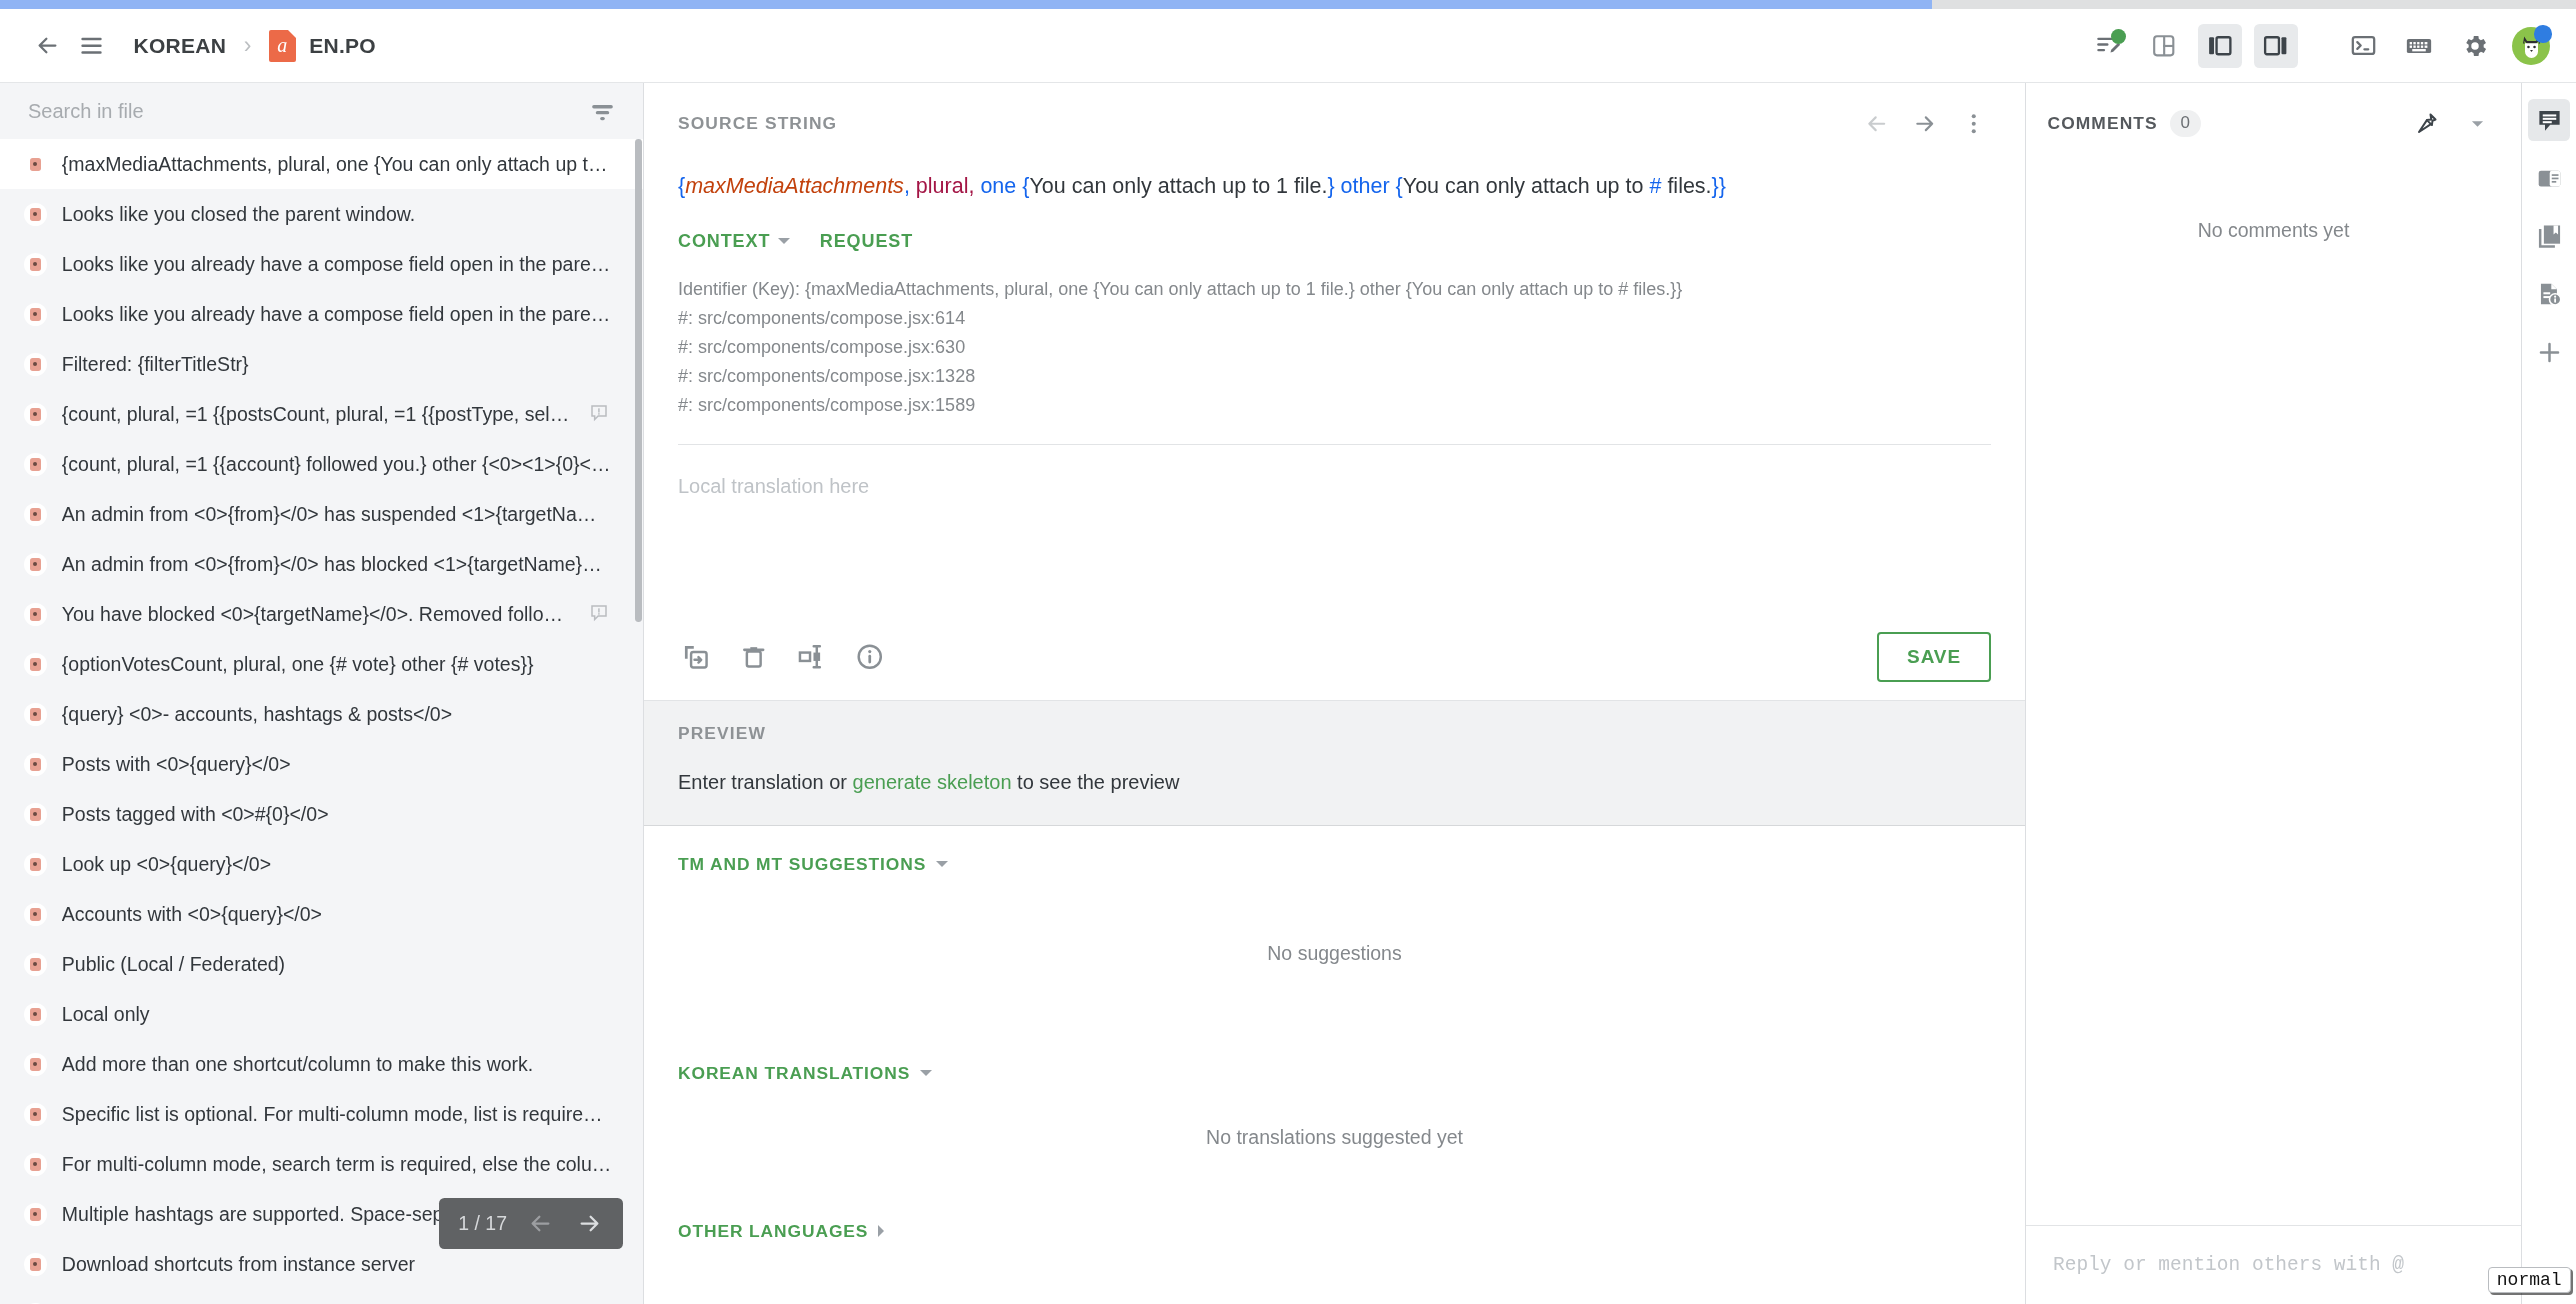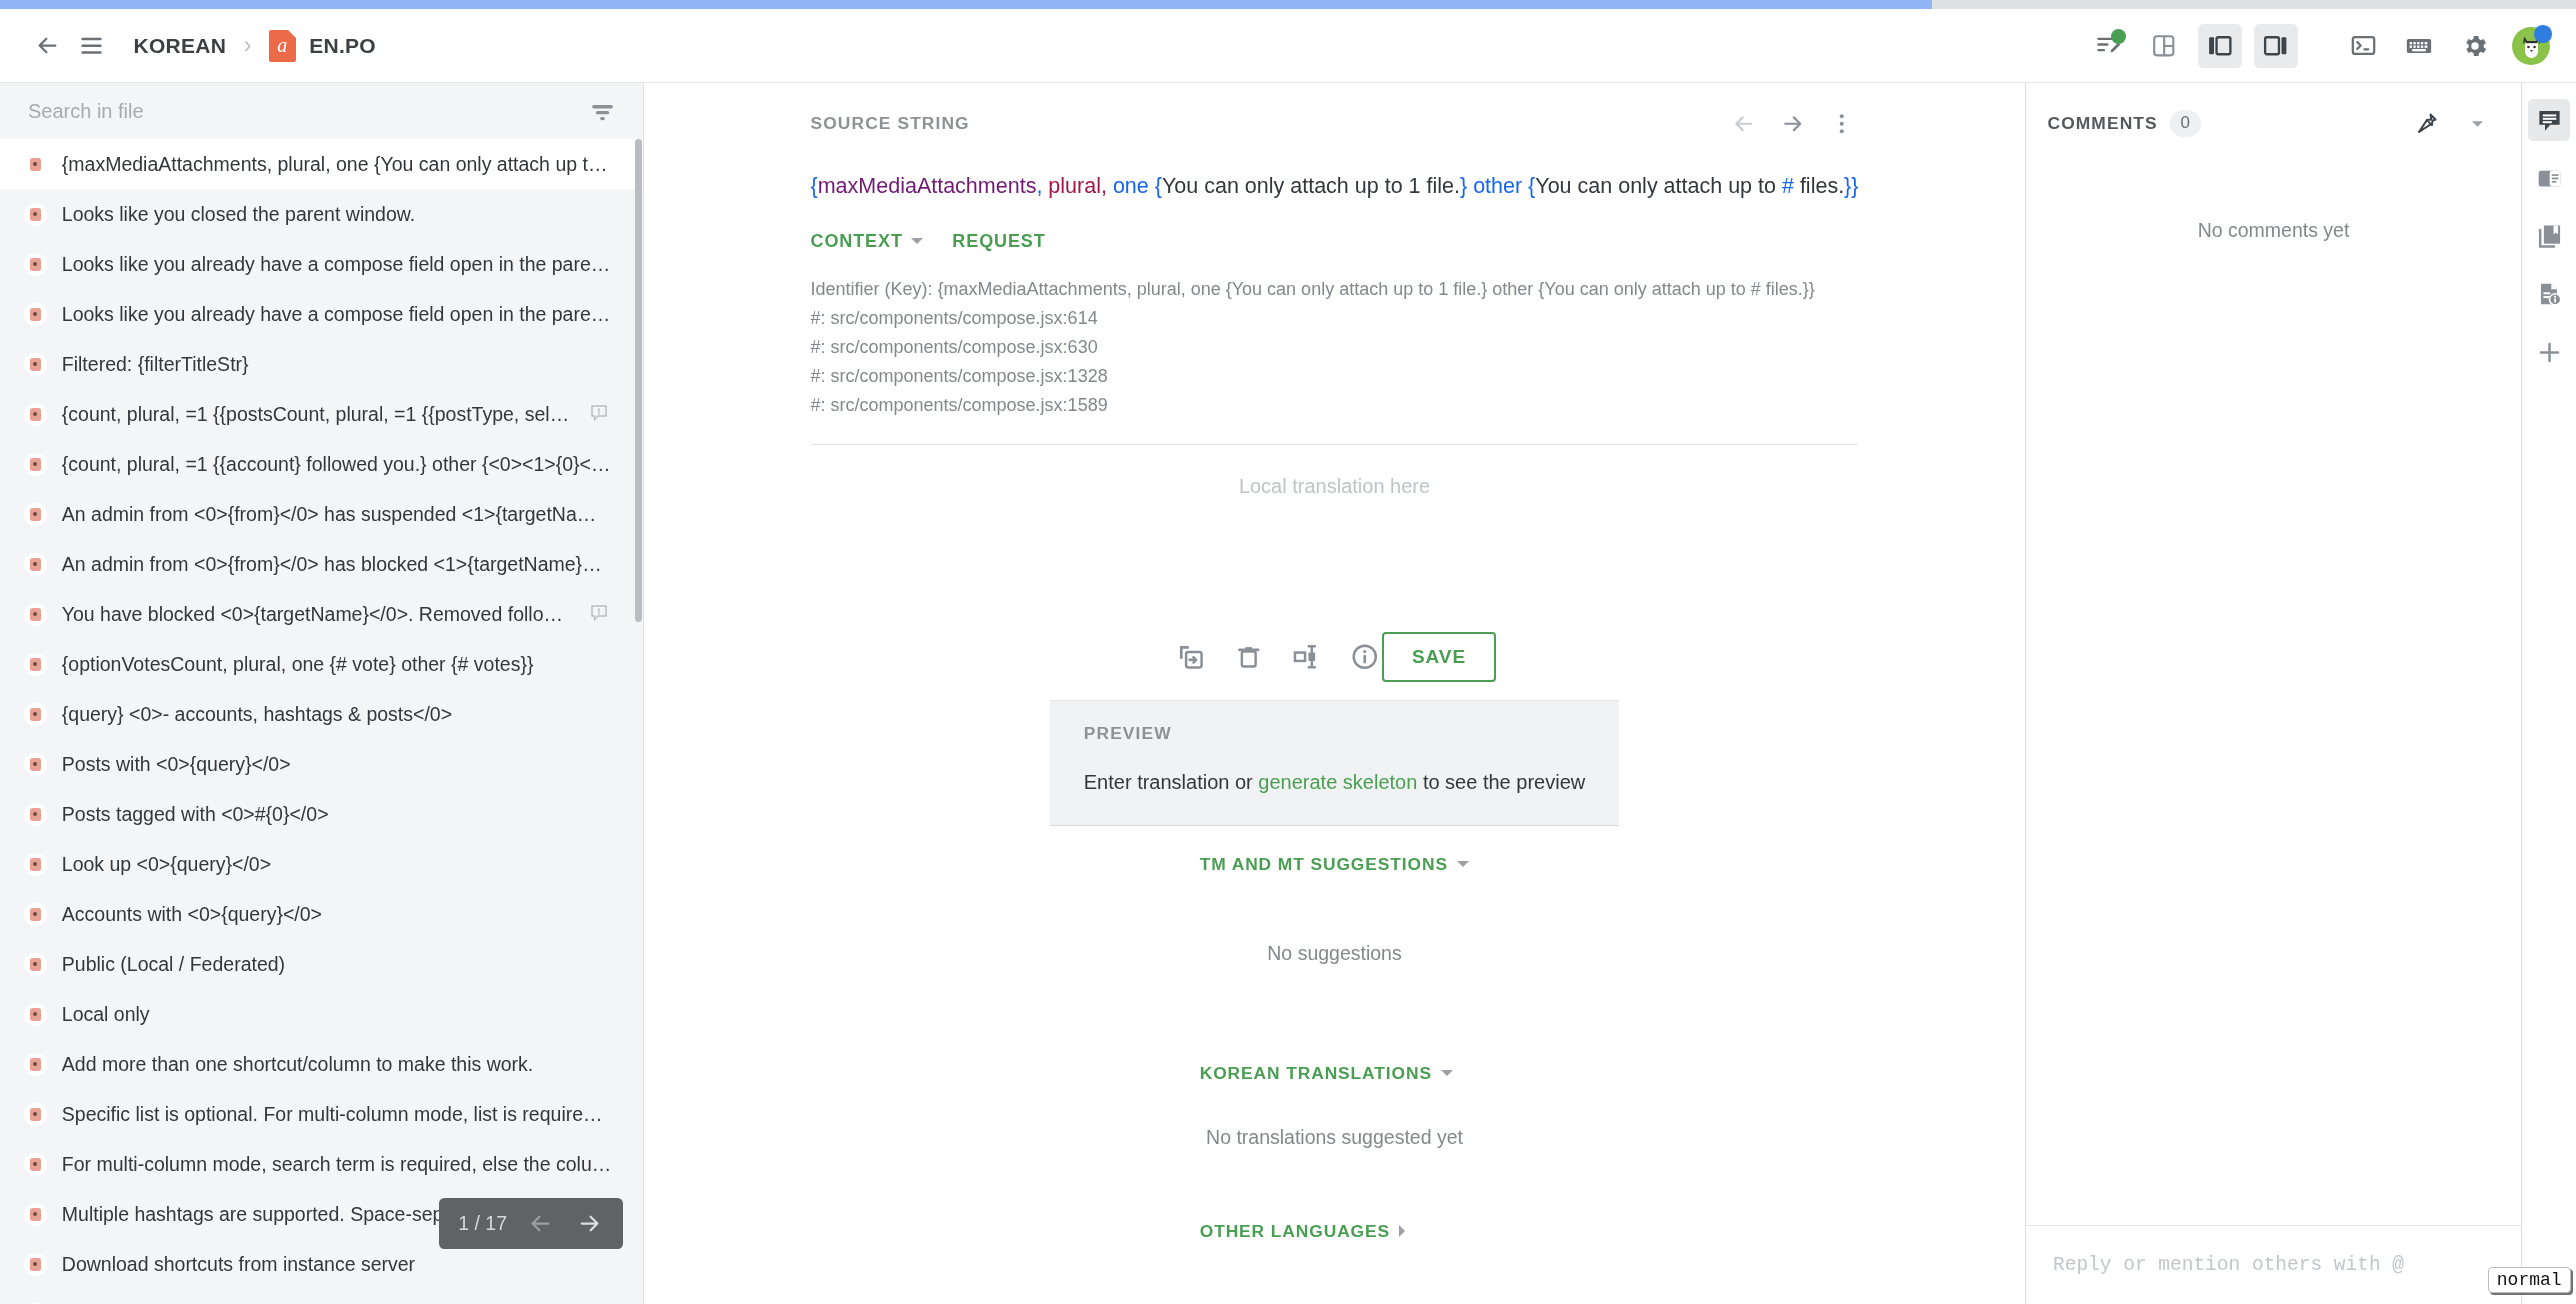--- a/index.html
+++ b/index.html
@@ -108,30 +108,30 @@
   .pager {
     position: absolute; right: 20px; bottom: 55px;
     height: 51px; background: #606264; border-radius: 5.4px;
     display: flex; align-items: center; gap: 19px; padding: 0 19px;
     color: #d6d8da; font-size: 19.5px;
   }
   .pager-btn { width: 29.5px; height: 29.5px; cursor: pointer; display: flex; align-items: center; justify-content: center; }
 
   
   .center { flex: 1 1 auto; display: flex; flex-direction: column; min-width: 0; background: #fff;
-            border-right: 0.7px solid #dcdee1; overflow: hidden; align-items: center; }
+            border-right: 0.7px solid #dcdee1; overflow: hidden; }
   .sec-label {
     font-size: 17.4px; letter-spacing: 1.1px; font-weight: 700; color: #8e9295; text-transform: uppercase;
   }
   .source-block { padding: 23px 34px 0 34px; flex: 0 0 auto; }
   .source-head { display: flex; align-items: center; }
   .source-head-actions { margin-left: auto; display: flex; align-items: center; gap: 14.8px; }
   .icon-btn-sm { width: 34px; height: 34px; display: flex; align-items: center; justify-content: center; cursor: pointer; }
   .source-text { margin-top: 31px; font-size: 21.5px; line-height: 1.45; word-break: break-word; }
-  .tok-var { color: #701a75; }
+  .tok-var { color: #c2410c; font-style: italic; }
   .tok-kw  { color: #a31545; }
   .tok-sel { color: #1565ed; }
   .tok-br  { color: #1565ed; }
   .tok-txt { color: #32373c; }
 
   .tabs-row { display: flex; align-items: center; gap: 29.5px; margin-top: 28px; }
   .ctx-tab {
     font-size: 18px; font-weight: 700; letter-spacing: 0.9px; color: #4a9e52;
     text-transform: uppercase; cursor: pointer; display: flex; align-items: center; gap: 8px;
   }

